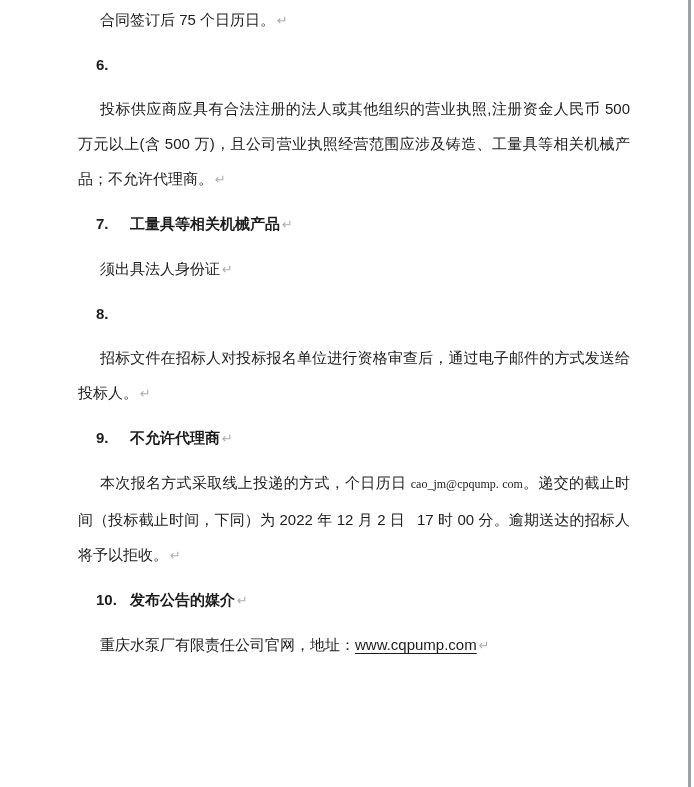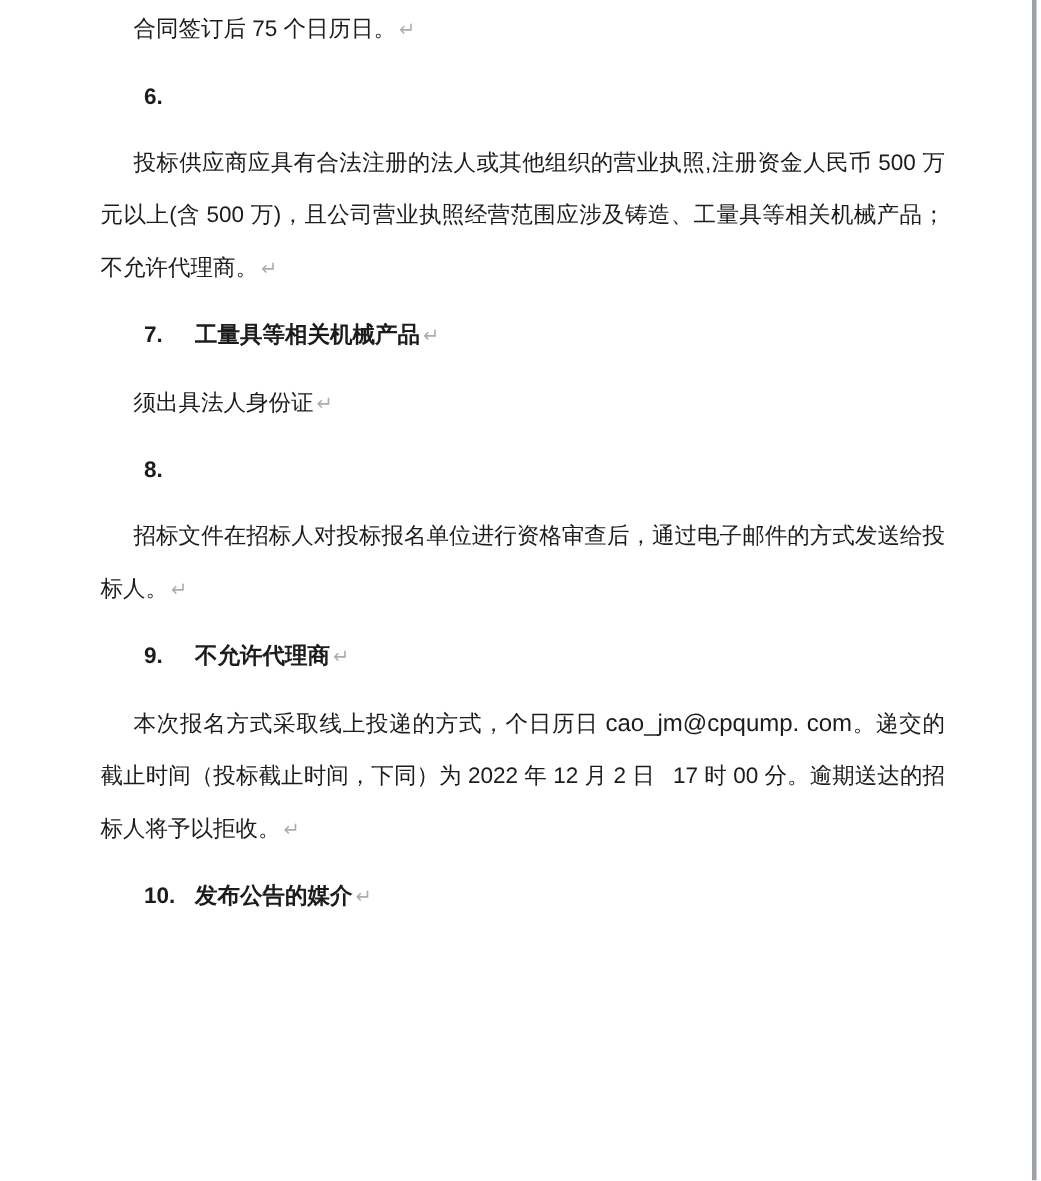--- a/index.html
+++ b/index.html
@@ -9,42 +9,42 @@
     background: #ffffff;
     font-family: "Liberation Sans", "DejaVu Sans", sans-serif;
     font-size: 15px;
     color: #1c1c1c;
     position: relative;
     overflow: hidden;
   }
   .doc { padding: 2px 64px 0 63px; }
   .block {
     line-height: 35px;
-    margin: 9px 0 0 4px;
+    margin: 9px 0 0 15px;
     text-align: justify;
   }
   .block.first { margin-top: 0; }
   .indent { text-indent: 22px; }
   .heading {
     margin-left: 33px;
     font-weight: bold;
     text-align: left;
     display: flex;
   }
   .heading .num { flex: 0 0 34px; width: 34px; }
   .mark {
     color: #a9aeb5;
     font-size: 13px;
     font-weight: normal;
     padding-left: 2px;
     font-family: "DejaVu Sans", sans-serif;
   }
   .email {
-    font-family: Liberation Sans, sans-serif;
-    font-size: 16px;
+    font-family: Liberation Serif, serif;
+    font-size: 12px;
   }
   .link {
     color: #1c1c1c;
     text-decoration: underline;
     text-underline-offset: 3px;
     cursor: pointer;
   }
   .date-gap { display: inline-block; width: 12px; }
   .edge-strip {
     position: absolute;
@@ -85,16 +85,17 @@
     <span><span>不允许代理商</span><span class="mark">↵</span></span>
   </div>
 
   <p class="block indent"><span>本次报名方式采取线上投递的方式，个日历日 </span><span class="email">cao_jm@cpqump. com</span><span>。递交的截止时间（投标截止时间，下同）为 2022 年 12 月 2 日</span><span class="date-gap"></span><span>17 时 00 分。逾期送达的招标人将予以拒收。</span><span class="mark">↵</span></p>
 
   <div class="block heading">
     <span class="num">10.</span>
     <span><span>发布公告的媒介</span><span class="mark">↵</span></span>
   </div>
 
+  <p class="block indent"><span>重庆水泵厂有限责任公司官网，地址：</span><span class="link">www.cqpump.com</span><span class="mark">↵</span></p>
 
 </div>
 
 <div class="edge-strip"></div>
 
 </body></html>

